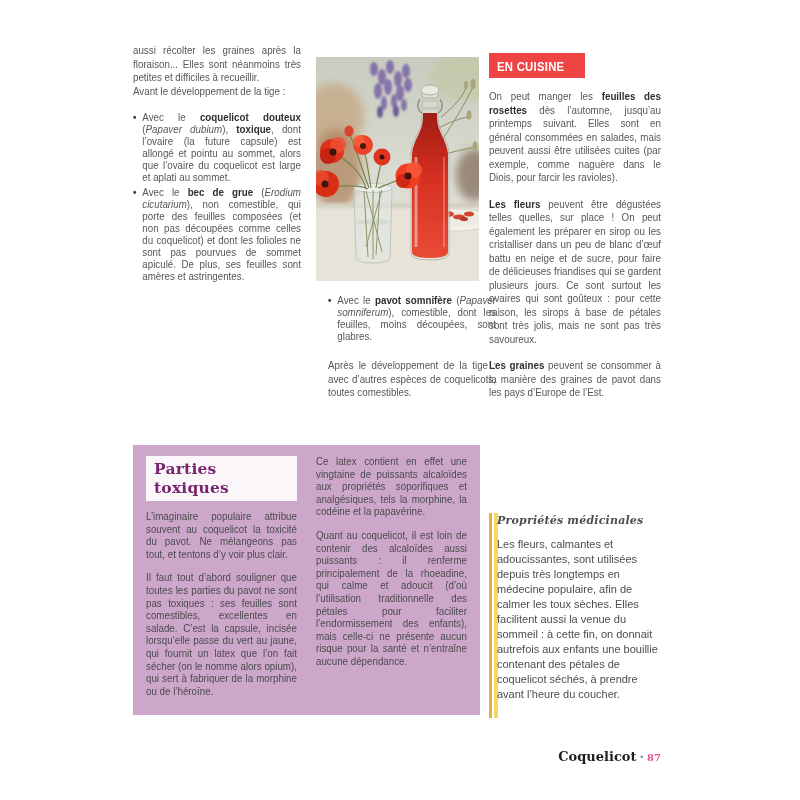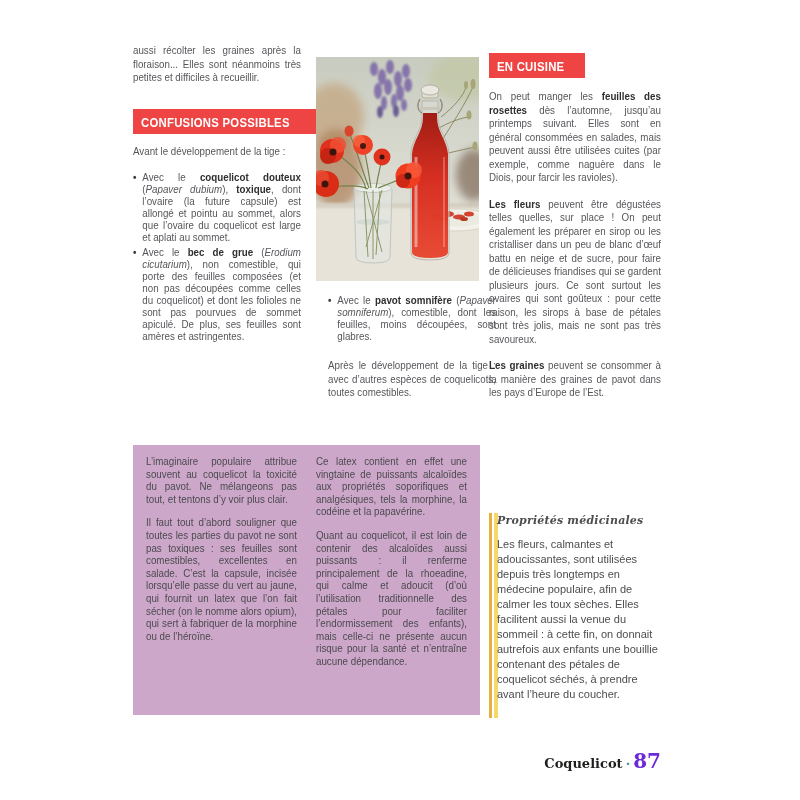--- a/index.html
+++ b/index.html
@@ -57,34 +57,31 @@
   .tab{position:absolute;left:684px;top:308px;width:39px;height:183px;background:#a7c13c;
        border-radius:10px 0 0 10px;}
   .tab .label{position:absolute;inset:0;display:flex;align-items:center;justify-content:center;
        writing-mode:vertical-rl;transform:rotate(180deg);color:#ffffff;font-weight:700;
        font-size:12.5px;letter-spacing:1.2px;white-space:nowrap;}
   .tab .hole{position:absolute;left:-4px;width:8px;height:11px;background:#ffffff;border-radius:50%;}
 
   
   .footer{position:absolute;left:489px;top:749px;width:172px;text-align:right;
        font-family:"DejaVu Serif","Liberation Serif",serif;font-weight:700;font-size:13px;color:#1f1f1d;}
-  .footer .num{color:#6d28d9;font-size:20px;}
+  .footer .num{color:#ec4899;font-size:10px;}
   .footer .sep{color:#4e8e96;margin:0 3px;}
 </style>
 </head>
 <body>
 
 <div class="page">
 
   <div class="col1">
     <div class="cond">
       <p class="body">aussi récolter les graines après la floraison... Elles sont néanmoins très petites et difficiles à recueillir.</p>
-    </div>
-    <div class="sec-head">
-      <span>CONFUSIONS POSSIBLES</span>
     </div>
     <div class="cond">
       <p class="body lead">Avant le développement de la tige :</p>
       <ul class="bullets body tight">
         <li><span>Avec le </span><span class="b">coquelicot douteux</span><span> (</span><span class="i">Papaver dubium</span><span>), </span><span class="b">toxique</span><span>, dont l’ovaire (la future capsule) est allongé et pointu au sommet, alors que l’ovaire du coquelicot est large et aplati au sommet.</span></li>
         <li><span>Avec le </span><span class="b">bec de grue</span><span> (</span><span class="i">Erodium cicutarium</span><span>), non comestible, qui porte des feuilles composées (et non pas découpées comme celles du coquelicot) et dont les folioles ne sont pas pourvues de sommet apiculé. De plus, ses feuilles sont amères et astringentes.</span></li>
       </ul>
     </div>
   </div>
 
@@ -215,20 +212,21 @@
       <ul class="bullets body tight">
         <li><span>Avec le </span><span class="b">pavot somnifère</span><span> (</span><span class="i">Papaver somniferum</span><span>), comestible, dont les feuilles, moins découpées, sont glabres.</span></li>
       </ul>
       <p class="body after">Après le développement de la tige : avec d’autres espèces de coquelicots, toutes comestibles.</p>
     </div>
   </div>
 
   <div class="toxic">
     <div class="toxic-cols">
       <div class="toxic-col">
+        <span class="toxic-title">Parties toxiques</span>
         <div class="cond">
           <p class="body boxlh">L’imaginaire populaire attribue souvent au coquelicot la toxicité du pavot. Ne mélangeons pas tout, et tentons d’y voir plus clair.</p>
           <p class="body boxlh">Il faut tout d’abord souligner que toutes les parties du pavot ne sont pas toxiques : ses feuilles sont comestibles, excellentes en salade. C’est la capsule, incisée lorsqu’elle passe du vert au jaune, qui fournit un latex que l’on fait sécher (on le nomme alors opium), qui sert à fabriquer de la morphine ou de l’héroïne.</p>
         </div>
       </div>
       <div class="toxic-col">
         <div class="cond">
           <p class="body boxlh">Ce latex contient en effet une vingtaine de puissants alcaloïdes aux propriétés soporifiques et analgésiques, tels la morphine, la codéine et la papavérine.</p>
           <p class="body boxlh">Quant au coquelicot, il est loin de contenir des alcaloïdes aussi puissants : il renferme principalement de la rhoeadine, qui calme et adoucit (d’où l’utilisation traditionnelle des pétales pour faciliter l’endormissement des enfants), mais celle-ci ne présente aucun risque pour la santé et n’entraîne aucune dépendance.</p>
         </div>

